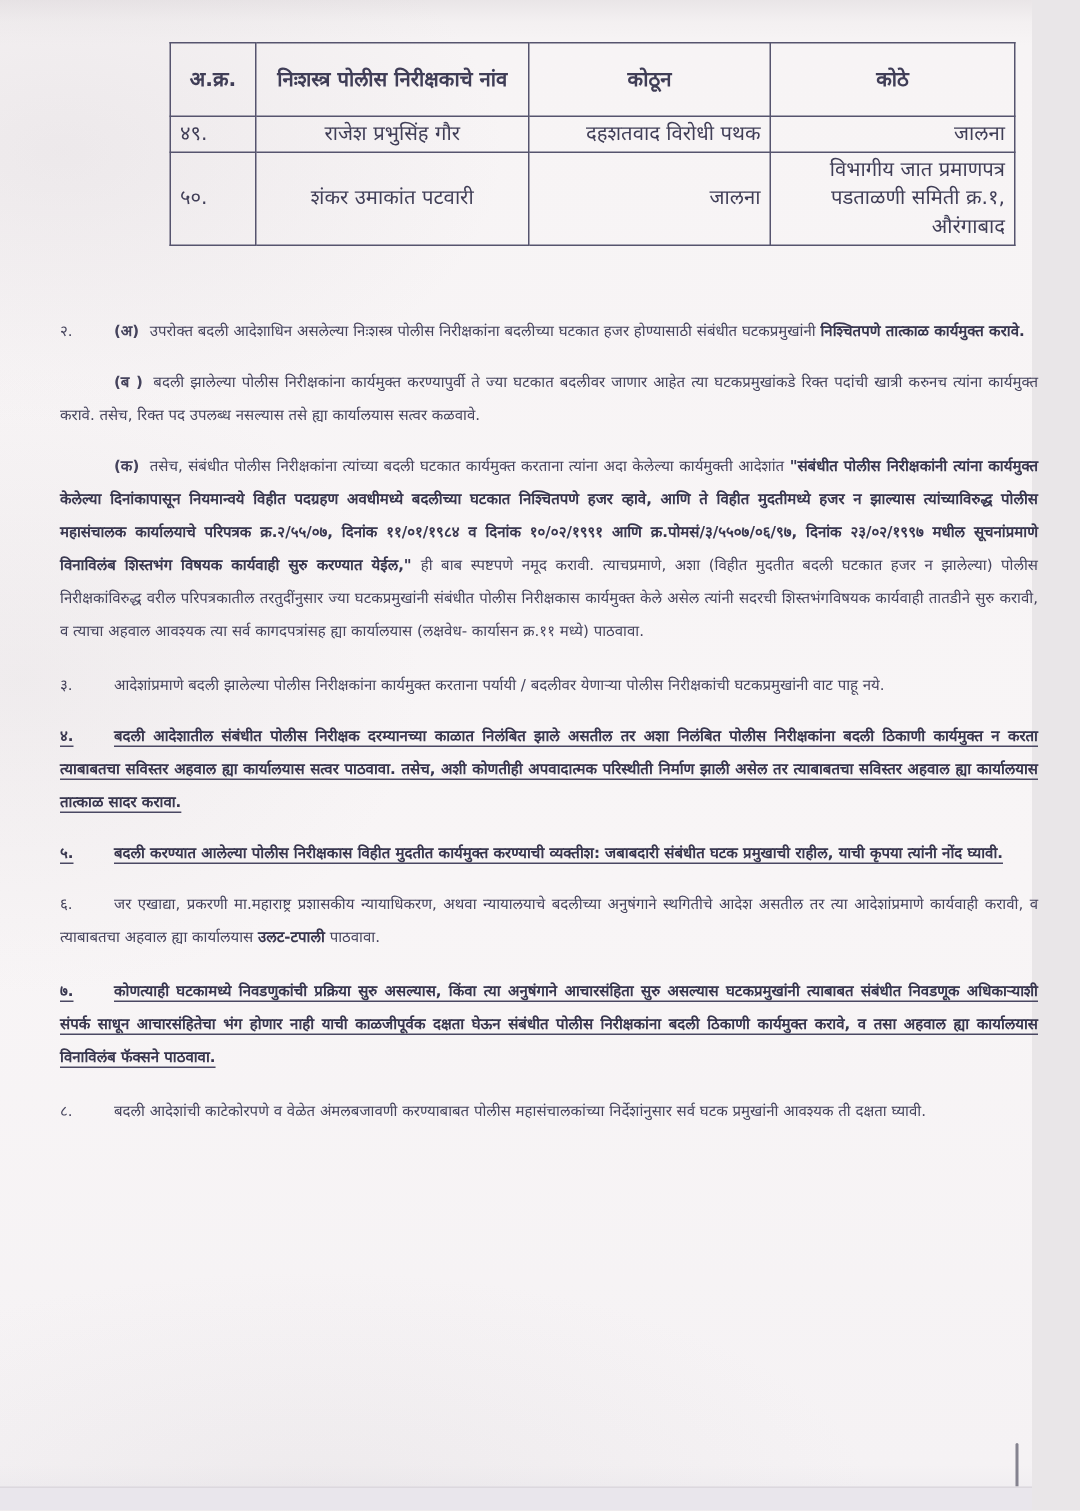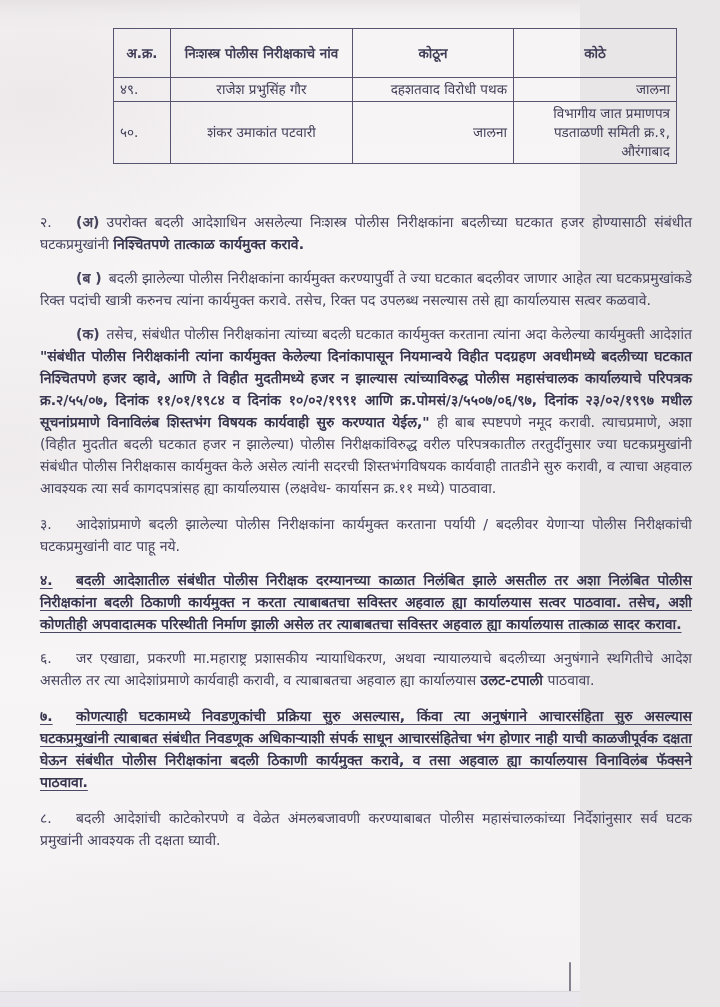--- a/index.html
+++ b/index.html
@@ -2,21 +2,21 @@
 <html lang="mr"><head>
 <meta charset="utf-8">
 <style>
   html,body{margin:0;padding:0;}
   body{
     width:720px;height:1007px;overflow:hidden;
     background:#e9e6e8;
     font-family:"DejaVu Sans","Liberation Sans",sans-serif;
   }
   .page{
-    position:relative;width:580px;height:1007px;
+    position:relative;width:688px;height:1007px;
     background:
       linear-gradient(180deg, #e9e5e7 0px, #f3f0f1 14px, #f7f4f5 30px, #f8f5f6 60%, #f5f2f4 97%, #eceaee 100%),
       #f7f4f5;
     color:#45435c;
   }
   
   .page::before{
     content:"";position:absolute;inset:0;pointer-events:none;
     background:
       radial-gradient(420px 260px at 6% 10%, rgba(210,203,208,0.28), rgba(210,203,208,0) 70%),
@@ -48,21 +48,21 @@
   .col-name{width:182px;}
   .col-from{width:161px;}
   .col-to{width:163px;}
   .cell-serial{text-align:left;padding-right:10px;}
   .cell-name{text-align:center;padding-left:8px;}
   .cell-from,.cell-to{text-align:right;}
 
   
   .content{
     position:absolute;left:40px;top:211px;width:652px;
-    font-size:14px;line-height:22px;text-align:justify;
+    font-size:10px;line-height:22px;text-align:justify;
     color:#45435c;
   }
   .para{margin:0 0 12px 0;}
   .para.gap-lg{margin-bottom:14px;}
   .num{display:inline-block;width:36px;}
   .plabel{font-weight:bold;margin-right:7px;}
   .indent{text-indent:36px;}
   .b{font-weight:bold;color:#39374f;}
   .ul{
     font-weight:bold;color:#39374f;
@@ -111,20 +111,21 @@
     <p class="para"><span class="num">२.</span><span class="plabel">(अ)</span><span>उपरोक्त बदली आदेशाधिन असलेल्या निःशस्त्र पोलीस निरीक्षकांना बदलीच्या घटकात हजर होण्यासाठी संबंधीत घटकप्रमुखांनी </span><span class="b">निश्चितपणे तात्काळ कार्यमुक्त करावे.</span></p>
 
     <p class="para indent"><span class="plabel">(ब )</span><span>बदली झालेल्या पोलीस निरीक्षकांना कार्यमुक्त करण्यापुर्वी ते ज्या घटकात बदलीवर जाणार आहेत त्या घटकप्रमुखांकडे रिक्त पदांची खात्री करुनच त्यांना कार्यमुक्त करावे. तसेच, रिक्त पद उपलब्ध नसल्यास तसे ह्या कार्यालयास सत्वर कळवावे.</span></p>
 
     <p class="para gap-lg"><span class="indent"></span><span class="plabel" style="margin-left:36px">(क)</span><span>तसेच, संबंधीत पोलीस निरीक्षकांना त्यांच्या बदली घटकात कार्यमुक्त करताना त्यांना अदा केलेल्या कार्यमुक्ती आदेशांत </span><span class="b">"संबंधीत पोलीस निरीक्षकांनी त्यांना कार्यमुक्त केलेल्या दिनांकापासून नियमान्वये विहीत पदग्रहण अवधीमध्ये बदलीच्या घटकात निश्चितपणे हजर व्हावे, आणि ते विहीत मुदतीमध्ये हजर न झाल्यास त्यांच्याविरुद्ध पोलीस महासंचालक कार्यालयाचे परिपत्रक क्र.२/५५/०७, दिनांक ११/०१/१९८४ व दिनांक १०/०२/१९९१ आणि क्र.पोमसं/३/५५०७/०६/९७, दिनांक २३/०२/१९९७ मधील सूचनांप्रमाणे विनाविलंब शिस्तभंग विषयक कार्यवाही सुरु करण्यात येईल," </span><span>ही बाब स्पष्टपणे नमूद करावी. त्याचप्रमाणे, अशा (विहीत मुदतीत बदली घटकात हजर न झालेल्या) पोलीस निरीक्षकांविरुद्ध वरील परिपत्रकातील तरतुदींनुसार ज्या घटकप्रमुखांनी संबंधीत पोलीस निरीक्षकास कार्यमुक्त केले असेल त्यांनी सदरची शिस्तभंगविषयक कार्यवाही तातडीने सुरु करावी, व त्याचा अहवाल आवश्यक त्या सर्व कागदपत्रांसह ह्या कार्यालयास (लक्षवेध- कार्यासन क्र.११ मध्ये) पाठवावा.</span></p>
 
     <p class="para"><span class="num">३.</span><span>आदेशांप्रमाणे बदली झालेल्या पोलीस निरीक्षकांना कार्यमुक्त करताना पर्यायी / बदलीवर येणाऱ्या पोलीस निरीक्षकांची घटकप्रमुखांनी वाट पाहू नये.</span></p>
 
     <p class="para"><span class="num ul">४.</span><span class="ul">बदली आदेशातील संबंधीत पोलीस निरीक्षक दरम्यानच्या काळात निलंबित झाले असतील तर अशा निलंबित पोलीस निरीक्षकांना बदली ठिकाणी कार्यमुक्त न करता त्याबाबतचा सविस्तर अहवाल ह्या कार्यालयास सत्वर पाठवावा. तसेच, अशी कोणतीही अपवादात्मक परिस्थीती निर्माण झाली असेल तर त्याबाबतचा सविस्तर अहवाल ह्या कार्यालयास तात्काळ सादर करावा.</span></p>
 
+    <p class="para"><span class="num ul">५.</span><span class="ul">बदली करण्यात आलेल्या पोलीस निरीक्षकास विहीत मुदतीत कार्यमुक्त करण्याची व्यक्तीश: जबाबदारी संबंधीत घटक प्रमुखाची राहील, याची कृपया त्यांनी नोंद घ्यावी.</span></p>
 
     <p class="para gap-lg"><span class="num">६.</span><span>जर एखाद्या, प्रकरणी मा.महाराष्ट्र प्रशासकीय न्यायाधिकरण, अथवा न्यायालयाचे बदलीच्या अनुषंगाने स्थगितीचे आदेश असतील तर त्या आदेशांप्रमाणे कार्यवाही करावी, व त्याबाबतचा अहवाल ह्या कार्यालयास </span><span class="b">उलट-टपाली</span><span> पाठवावा.</span></p>
 
     <p class="para gap-lg"><span class="num ul">७.</span><span class="ul">कोणत्याही घटकामध्ये निवडणुकांची प्रक्रिया सुरु असल्यास, किंवा त्या अनुषंगाने आचारसंहिता सुरु असल्यास घटकप्रमुखांनी त्याबाबत संबंधीत निवडणूक अधिकाऱ्याशी संपर्क साधून आचारसंहितेचा भंग होणार नाही याची काळजीपूर्वक दक्षता घेऊन संबंधीत पोलीस निरीक्षकांना बदली ठिकाणी कार्यमुक्त करावे, व तसा अहवाल ह्या कार्यालयास विनाविलंब फॅक्सने पाठवावा.</span></p>
 
     <p class="para"><span class="num">८.</span><span>बदली आदेशांची काटेकोरपणे व वेळेत अंमलबजावणी करण्याबाबत पोलीस महासंचालकांच्या निर्देशांनुसार सर्व घटक प्रमुखांनी आवश्यक ती दक्षता घ्यावी.</span></p>
 
   </div>
 
   <div class="artifact-right-line"></div>

